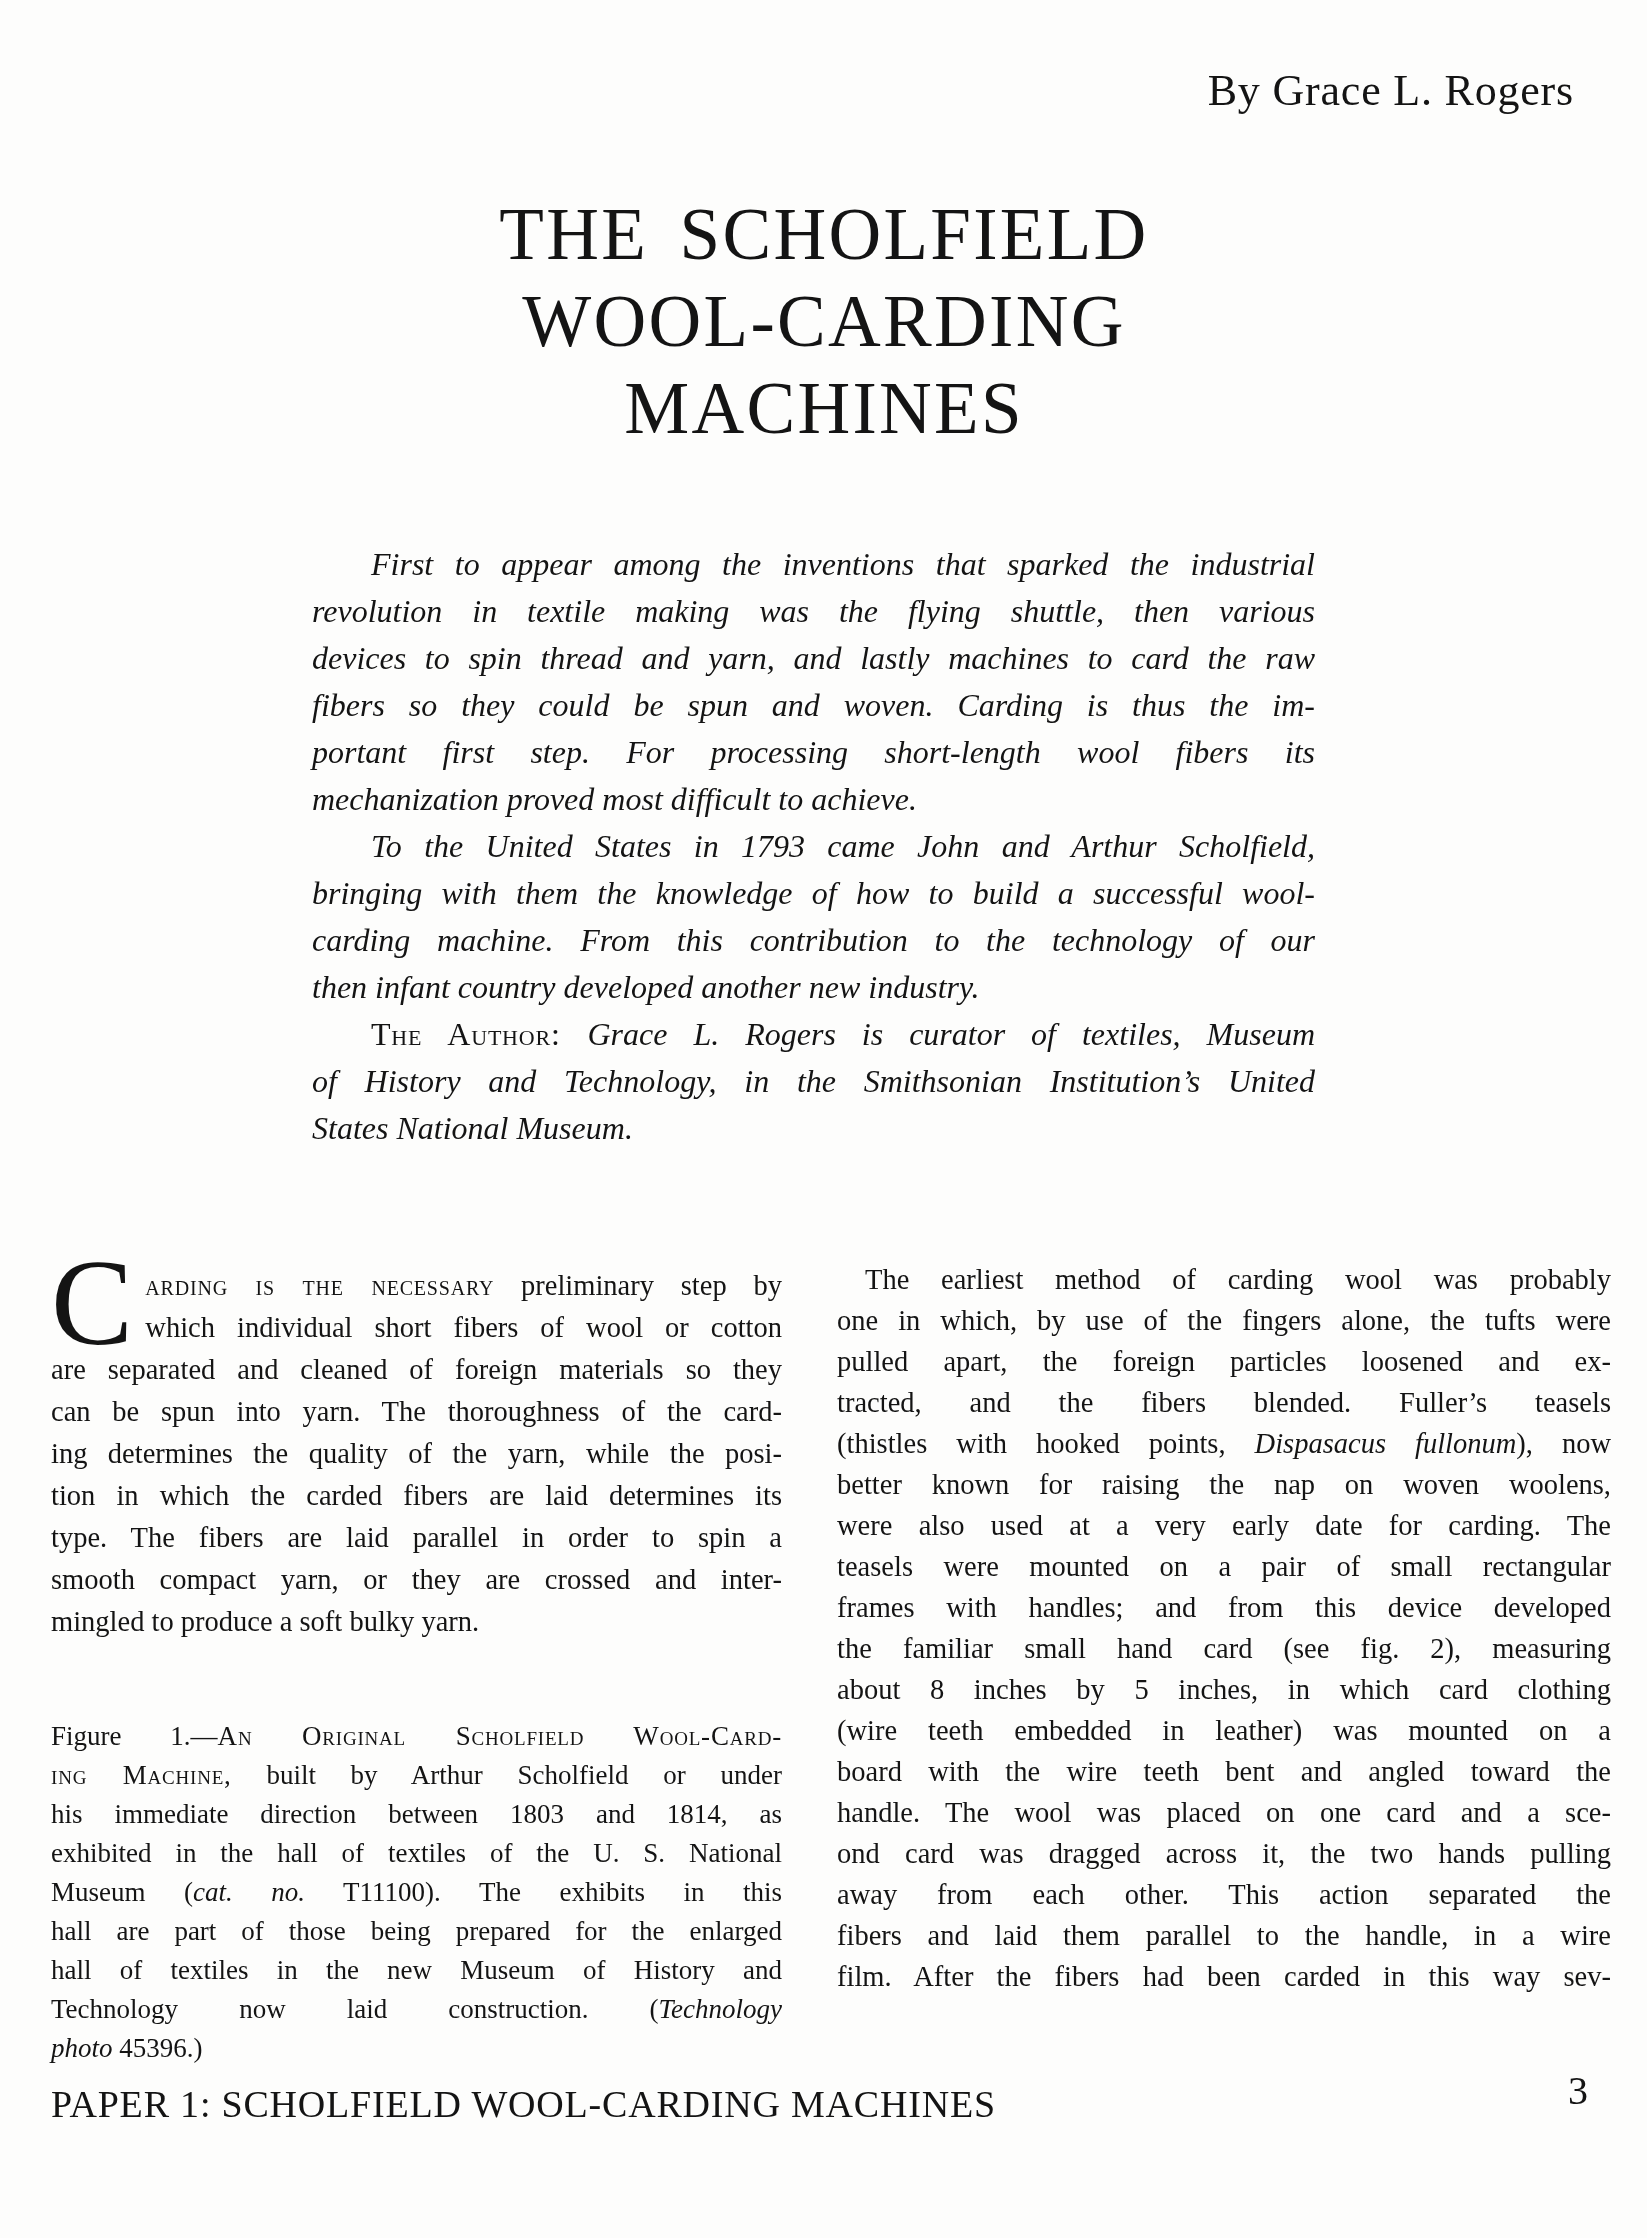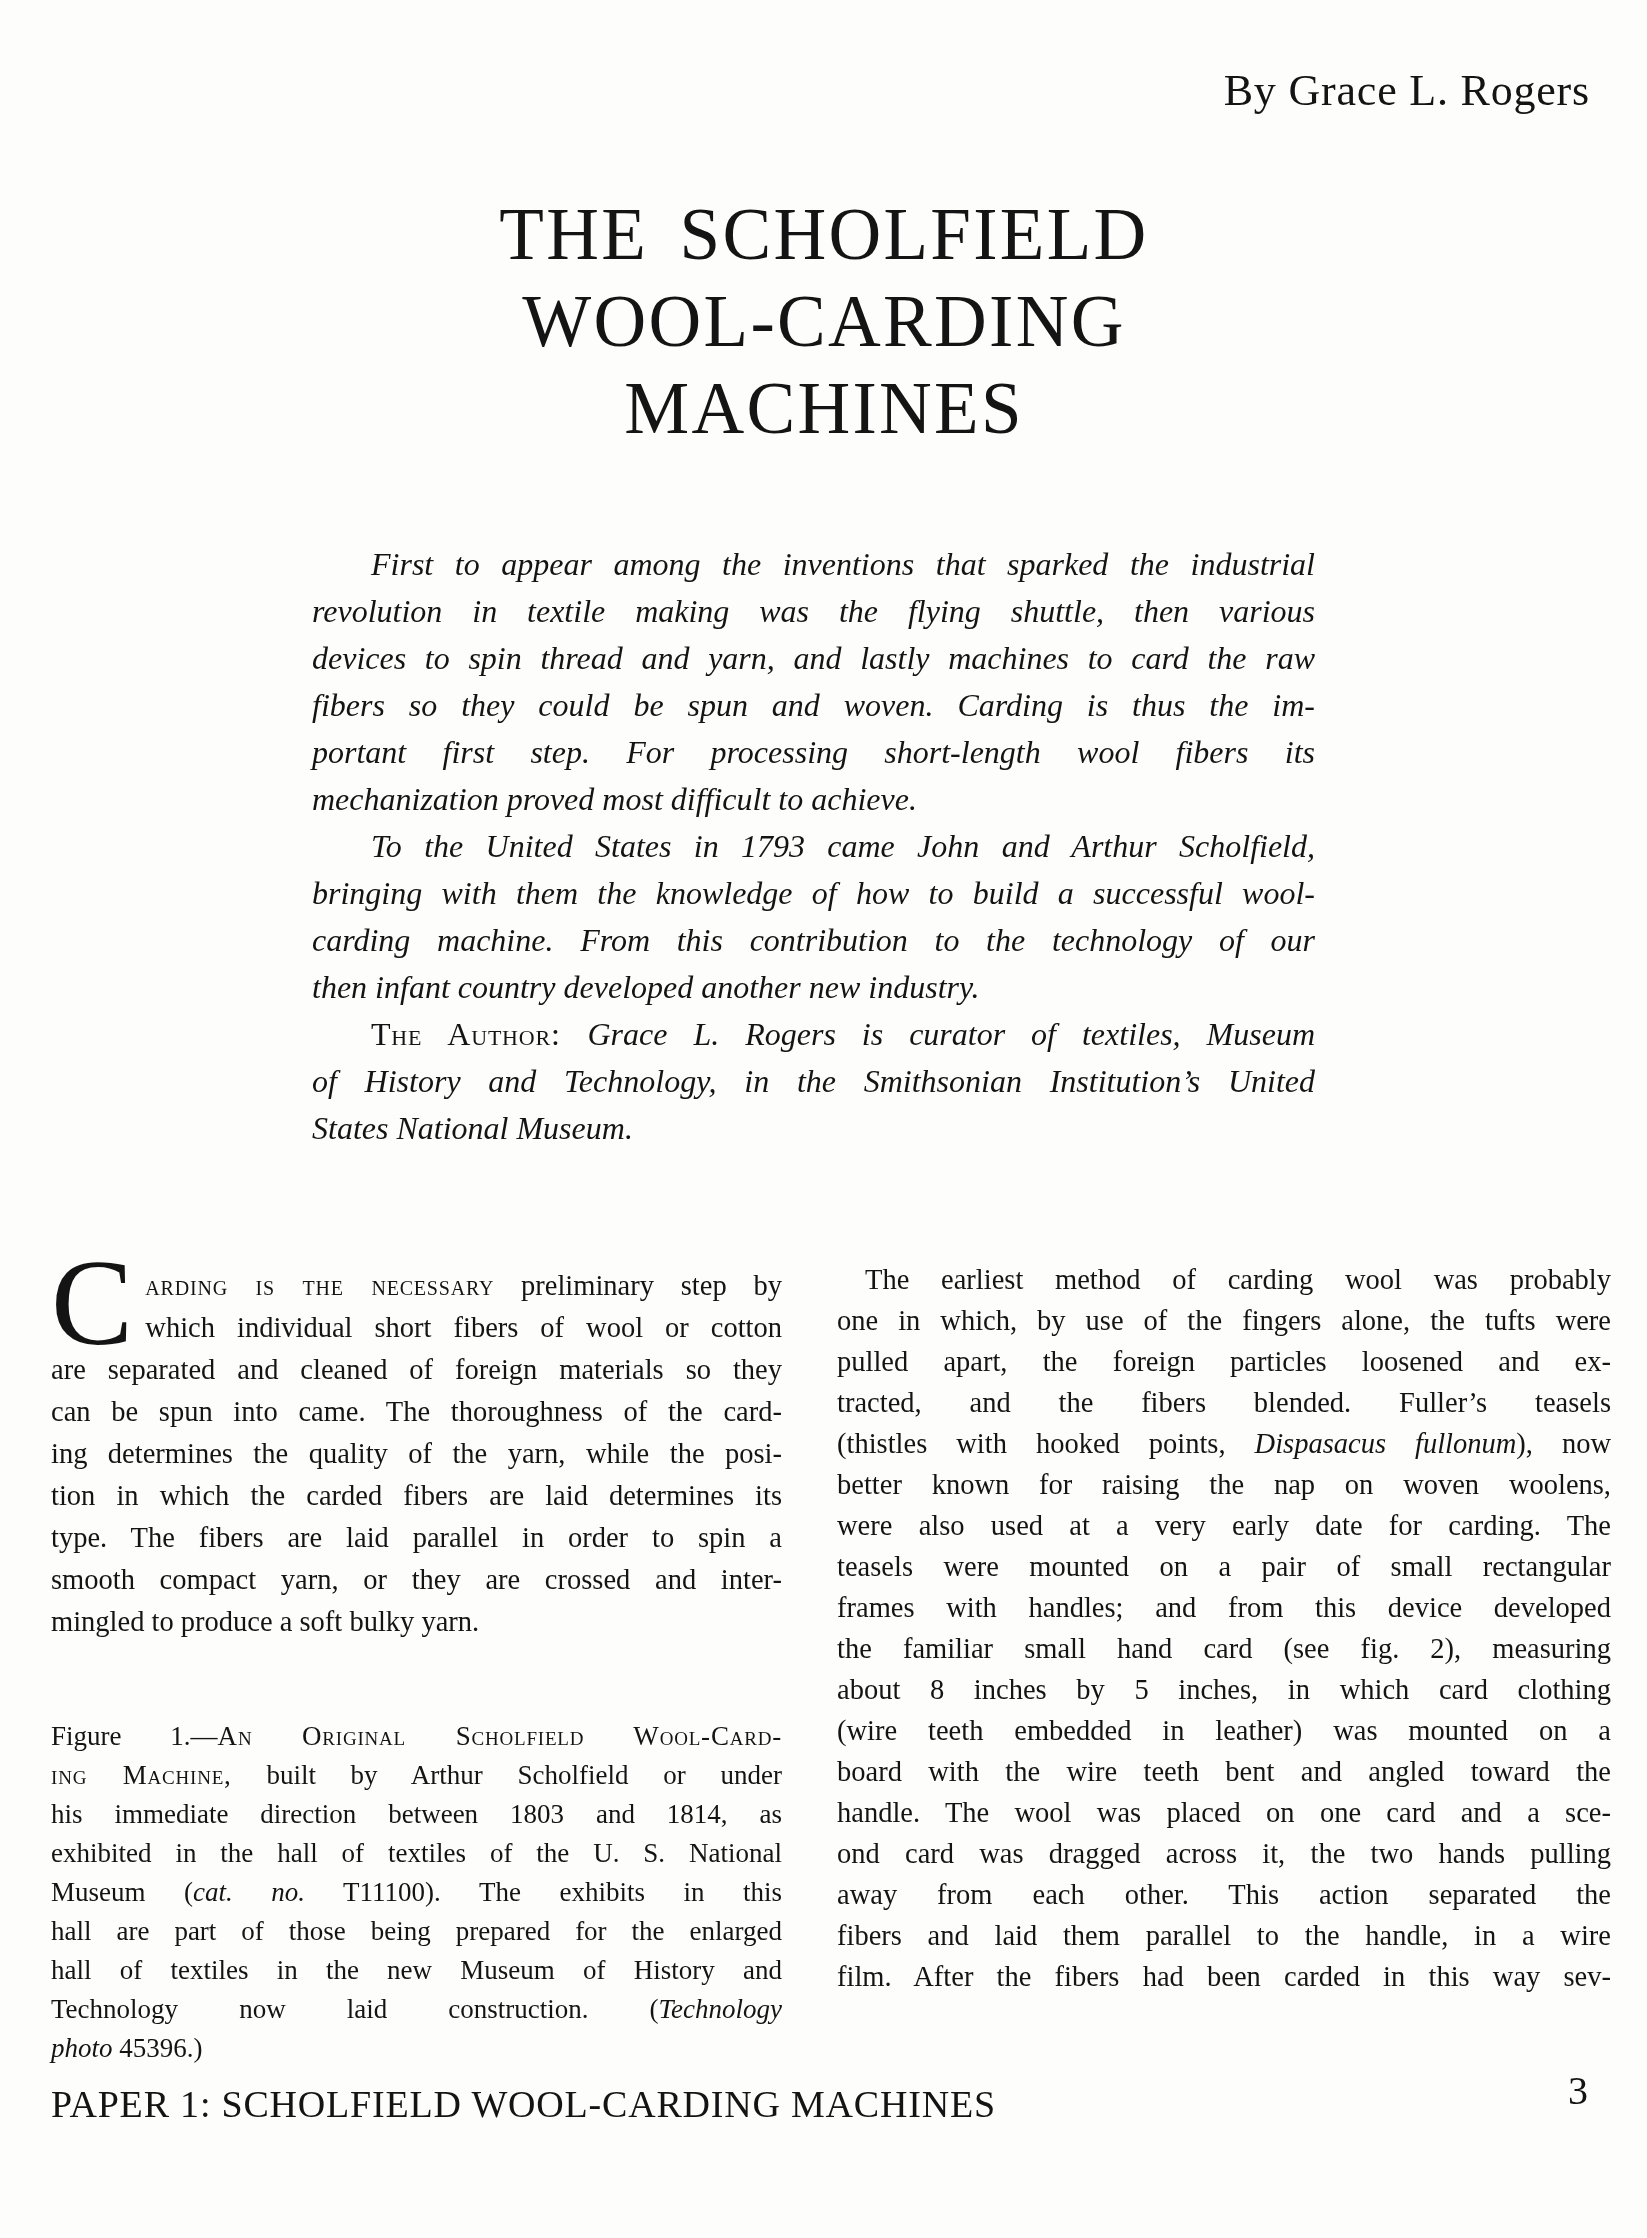--- a/index.html
+++ b/index.html
@@ -15,21 +15,21 @@
     background: #fdfdfc;
     color: #141414;
     font-family: "Liberation Serif", "DejaVu Serif", serif;
     overflow: hidden;
   }
 
   
   .byline {
     position: absolute;
     top: 65px;
-    right: 58px;
+    right: 74px;
     font-size: 44px;
     letter-spacing: 0.8px;
     white-space: nowrap;
   }
   .title {
     position: absolute;
     top: 191px;
     left: 0;
     width: 100%;
     text-align: center;
@@ -156,21 +156,21 @@
       </div>
   </section>
 
   <section class="col-left">
     <div class="body-para">
       <span class="dropcap">C</span>
       <div class="lines">
           <div class="line"><span class="sc">arding is the necessary</span><span> preliminary step by</span></div>
           <div class="line"><span>which individual short fibers of wool or cotton</span></div>
           <div class="line"><span>are separated and cleaned of foreign materials so they</span></div>
-          <div class="line"><span>can be spun into came.  The thoroughness of the card-</span></div>
+          <div class="line"><span>can be spun into yarn.  The thoroughness of the card-</span></div>
           <div class="line"><span>ing determines the quality of the yarn, while the posi-</span></div>
           <div class="line"><span>tion in which the carded fibers are laid determines its</span></div>
           <div class="line"><span>type.  The fibers are laid parallel in order to spin a</span></div>
           <div class="line"><span>smooth compact yarn, or they are crossed and inter-</span></div>
           <div class="line last"><span>mingled to produce a soft bulky yarn.</span></div>
         </div>
     </div>
     <div class="caption">
         <div class="line"><span>Figure 1.—</span><span class="sc">An Original Scholfield Wool-Card-</span></div>
         <div class="line"><span class="sc">ing Machine,</span><span> built by Arthur Scholfield or under</span></div>

